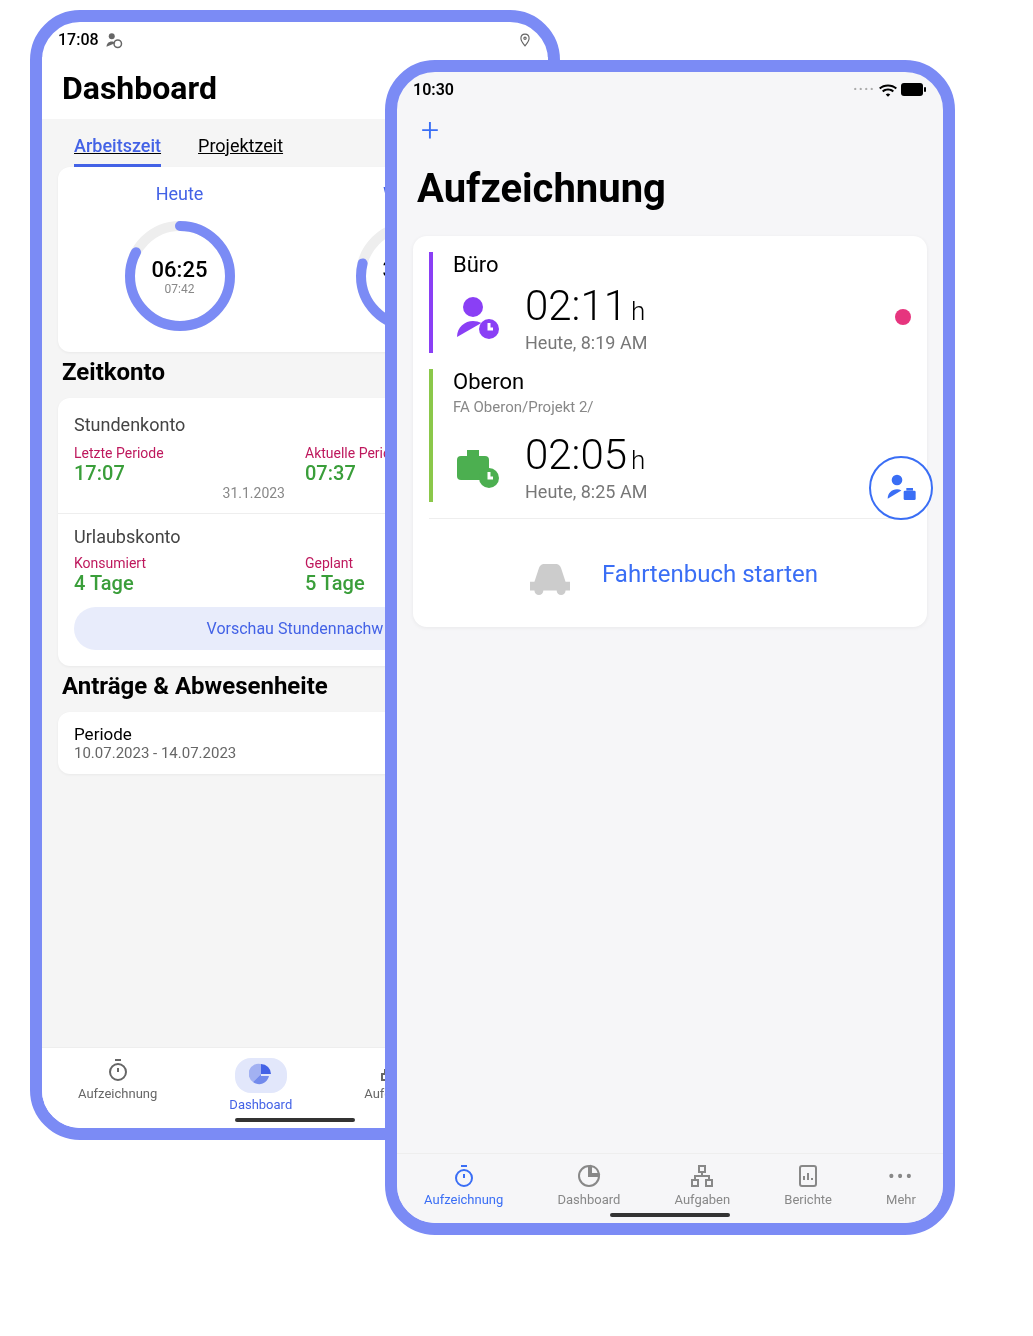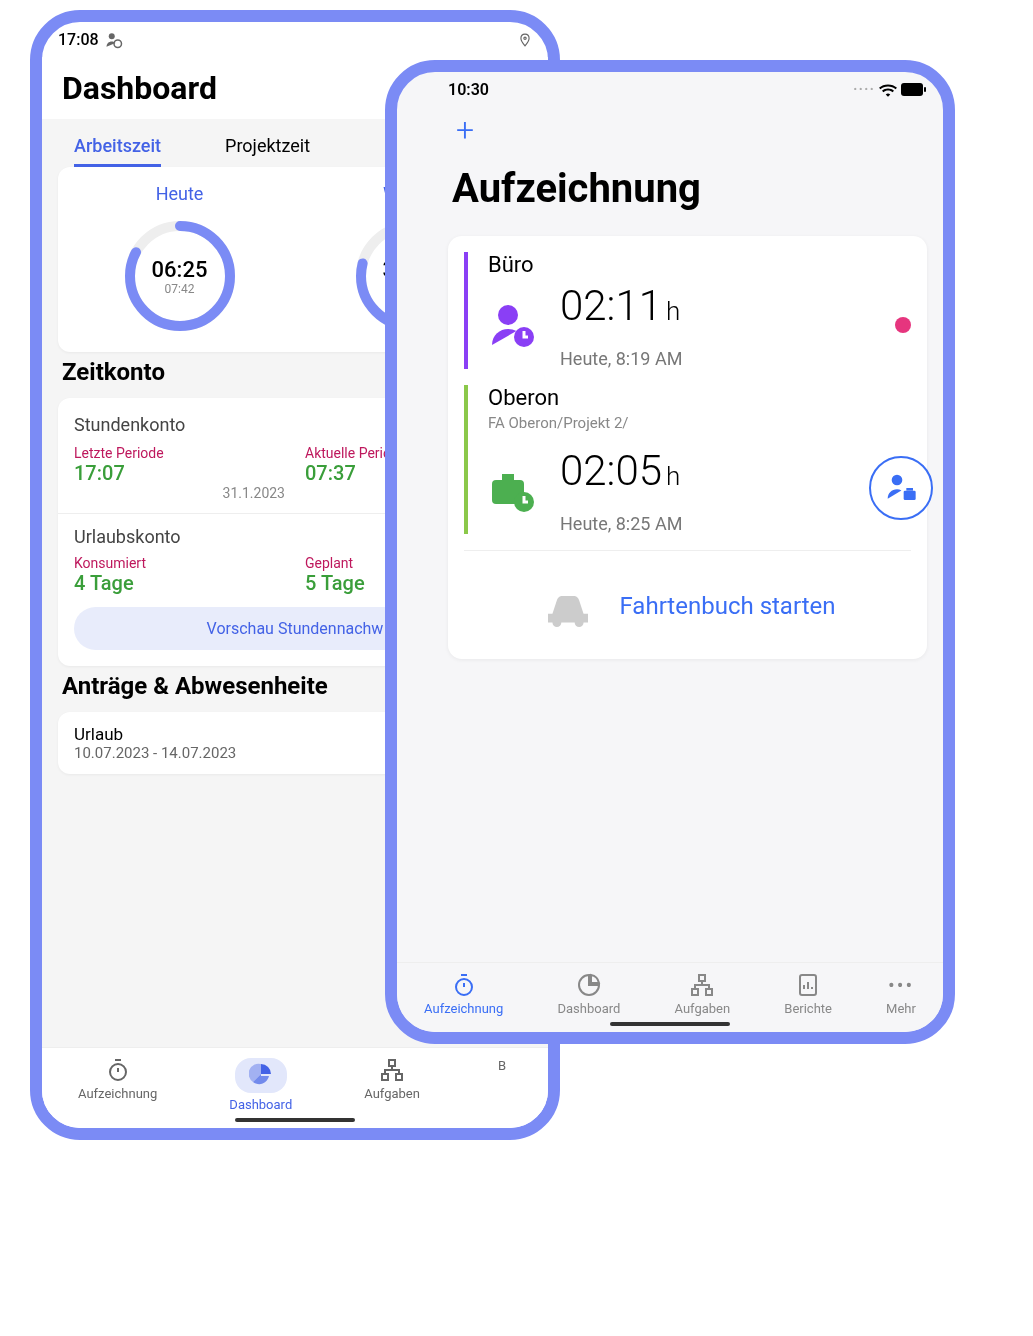--- a/index.html
+++ b/index.html
@@ -6,33 +6,33 @@
 body { font-family: -apple-system, BlinkMacSystemFont, 'Segoe UI', Roboto, sans-serif; background: #fff; width: 1033px; height: 1336px; position: relative; }
 
 .phone {
   position: absolute;
   border: 12px solid #7b8bf5;
   border-radius: 50px;
   background: #fff;
   overflow: hidden;
 }
 .phone-left { left: 30px; top: 10px; width: 530px; height: 1130px; z-index: 1; }
-.phone-right { left: 385px; top: 60px; width: 570px; height: 984px; z-index: 2; background: #f6f6f8; padding-left: 35px; }
+.phone-right { left: 385px; top: 60px; width: 570px; height: 1175px; z-index: 2; background: #f6f6f8; }
 
 .status-bar { display: flex; justify-content: space-between; align-items: center; padding: 8px 16px; font-size: 16px; font-weight: 500; }
 .status-left { display: flex; align-items: center; gap: 6px; }
 .status-right { display: flex; align-items: center; gap: 4px; }
 
 .phone-left .content { padding: 0 16px; height: calc(100% - 110px); overflow: hidden; background: #f5f5f5; }
 .phone-right .content { padding: 0 16px; }
 
 h1 { font-size: 32px; font-weight: 700; padding: 12px 4px; }
 h1.big { font-size: 40px; }
 
-.tabs { display: flex; gap: 64px; padding: 8px 16px 0; }
+.tabs { display: flex; gap: 37px; padding: 8px 16px 0; text-decoration: underline; }
 .tab { font-size: 18px; padding: 8px 0; cursor: pointer; }
 .tab.active { color: #4362e6; border-bottom: 3px solid #4362e6; font-weight: 500; }
 
 .card { background: #fff; border-radius: 12px; padding: 16px; box-shadow: 0 1px 3px rgba(0,0,0,0.05); }
 
 .period-row { display: flex; gap: 20px; }
 .period-col { flex: 1; text-align: center; }
 .period-label { color: #4362e6; font-size: 18px; margin-bottom: 12px; }
 
 .ring { width: 120px; height: 120px; margin: 0 auto; position: relative; }
@@ -73,21 +73,21 @@
 .entry { border-left: 4px solid; padding-left: 20px; margin-bottom: 16px; position: relative; }
 .entry.purple { border-color: #8a3ff5; }
 .entry.green { border-color: #8bc84a; }
 .entry-title { font-size: 22px; margin-bottom: 4px; }
 .entry-sub { font-size: 15px; color: #888; margin-bottom: 14px; }
 .entry-body { display: flex; align-items: center; gap: 24px; }
 .entry-icon { width: 48px; height: 48px; flex-shrink: 0; }
 .entry-time-block { flex: 1; }
 .entry-time { font-size: 42px; font-weight: 300; }
 .entry-time-unit { font-size: 26px; font-weight: 300; margin-left: 4px; }
-.entry-when { font-size: 18px; color: #777; margin-top: 18px; }
+.entry-when { font-size: 18px; color: #777; margin-top: 2px; }
 .rec-dot { width: 16px; height: 16px; background: #e6357e; border-radius: 50%; }
 
 .switch-btn { position: absolute; right: -6px; top: 220px; width: 64px; height: 64px; border: 2px solid #3a6ef5; border-radius: 50%; background: #fff; display: flex; align-items: center; justify-content: center; z-index: 3; }
 
 .entry-divider { border-top: 1px solid #eee; margin: 8px 0 20px; }
 
 .fahrten { display: flex; align-items: center; justify-content: center; gap: 24px; padding: 16px 0 24px; }
 .fahrten-text { color: #3a6ef5; font-size: 24px; text-align: left; line-height: 1.3; }
 .car-icon { color: #ccc; }
 
@@ -186,21 +186,21 @@
         <div>
           <div class="small-label">Geplant</div>
           <div class="green-val">5 Tage</div>
         </div>
       </div>
       <div class="preview-btn">Vorschau Stundennachw</div>
     </div>
 
     <h2>Anträge &amp; Abwesenheite</h2>
     <div class="card" style="padding:12px 16px">
-      <div class="antrag">Urlaub</div>
+      <div class="antrag">Periode</div>
       <div class="antrag-sub">10.07.2023 - 14.07.2023</div>
     </div>
   </div>
 
   <div class="bottom-nav">
     <div class="nav-item">
       <svg class="nav-icon" viewBox="0 0 24 24" fill="none" stroke="#666" stroke-width="2">
           <circle cx="12" cy="14" r="8"></circle>
           <path d="M12 10v4M9 2h6"></path>
         </svg>

